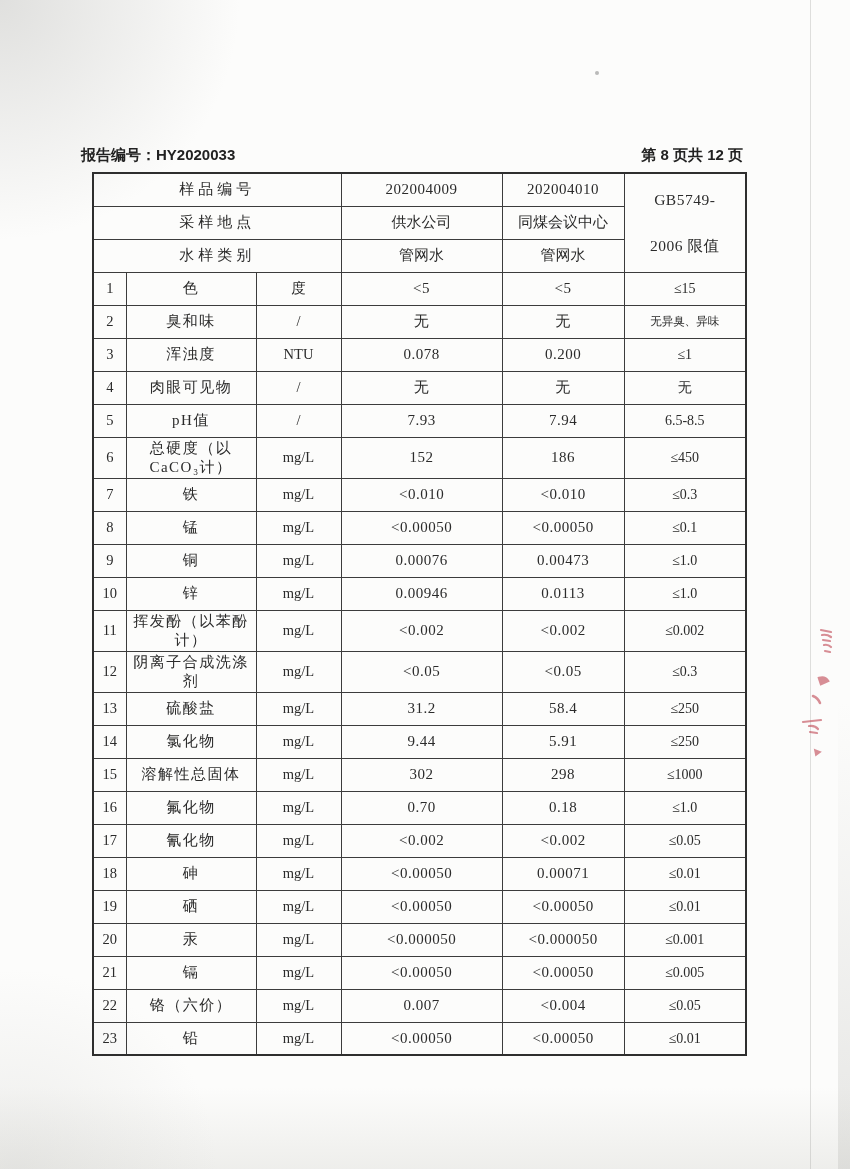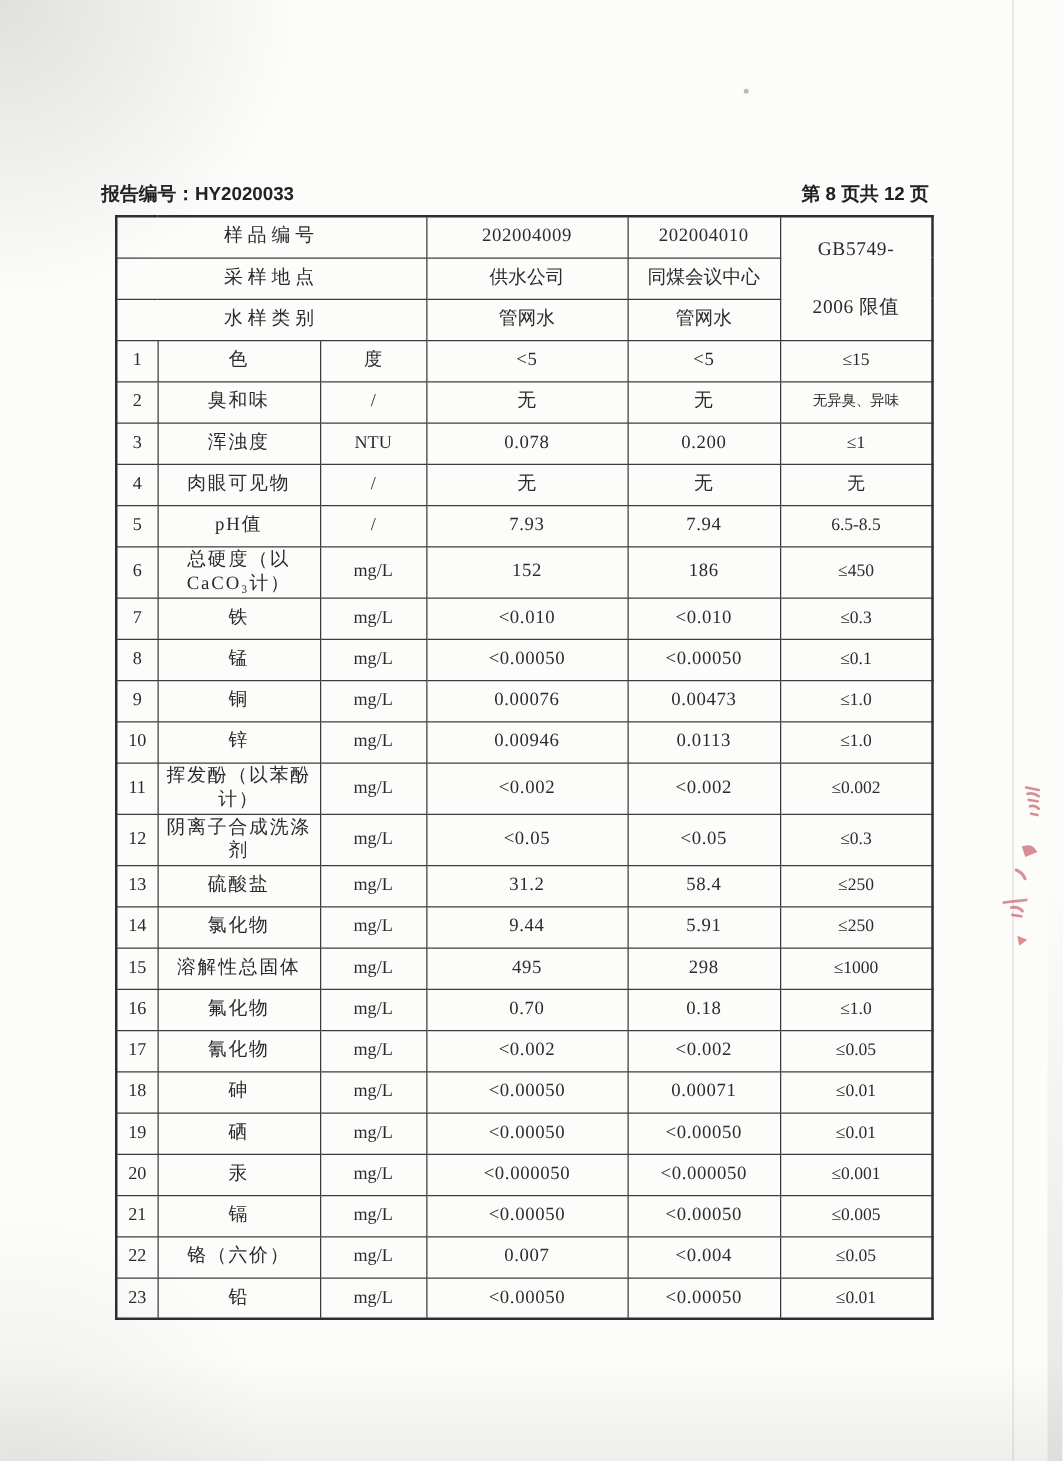--- a/index.html
+++ b/index.html
@@ -234,21 +234,21 @@
           <td class="c-name">氯化物</td>
           <td class="c-unit">mg/L</td>
           <td class="c-val">9.44</td>
           <td class="c-val">5.91</td>
           <td class="c-limit">≤250</td>
         </tr>
         <tr class="data-row">
           <td class="c-num">15</td>
           <td class="c-name">溶解性总固体</td>
           <td class="c-unit">mg/L</td>
-          <td class="c-val">495</td>
+          <td class="c-val">302</td>
           <td class="c-val">298</td>
           <td class="c-limit">≤1000</td>
         </tr>
         <tr class="data-row">
           <td class="c-num">16</td>
           <td class="c-name">氟化物</td>
           <td class="c-unit">mg/L</td>
           <td class="c-val">0.70</td>
           <td class="c-val">0.18</td>
           <td class="c-limit">≤1.0</td>

